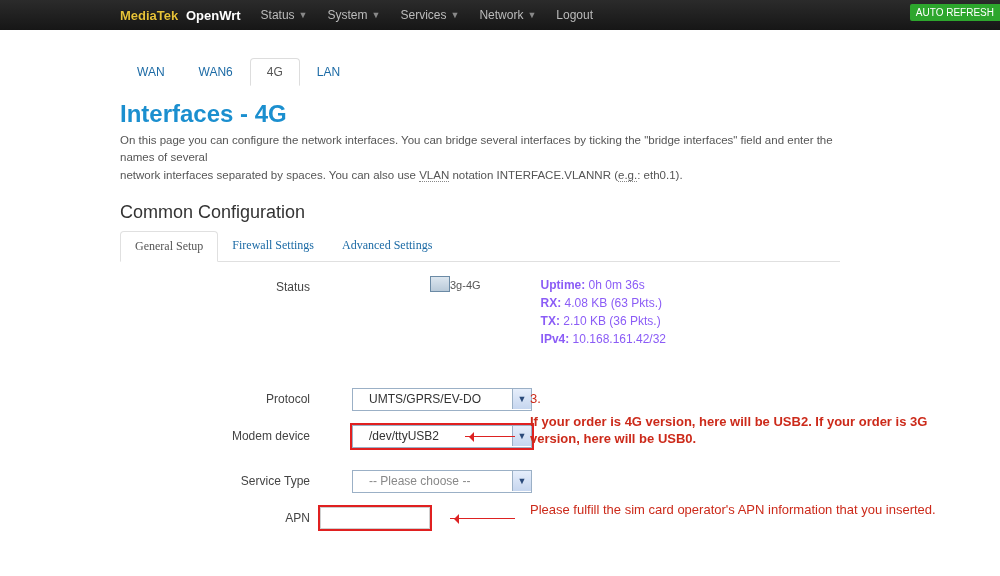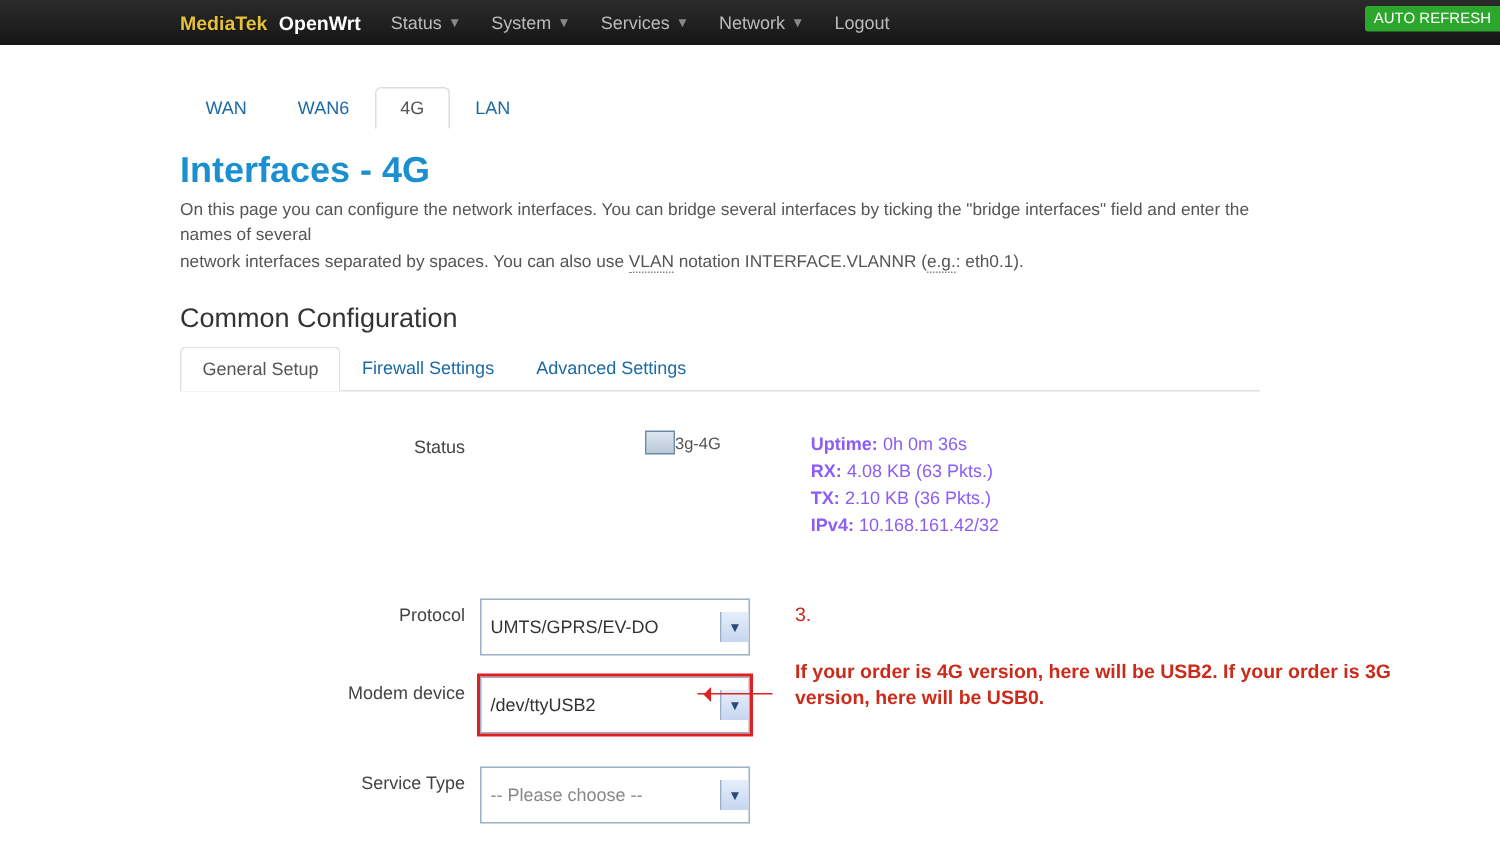--- a/index.html
+++ b/index.html
@@ -102,21 +102,22 @@
     color: #333;
     font-size: 18px;
     font-family: Arial, sans-serif;
     font-weight: normal;
     margin: 10px 0 8px 0;
   }
   
   .cfg-tabs {
     display: flex;
     border-bottom: 1px solid #e0e0e0;
-    margin-bottom: 26px;
+    margin-bottom: 14px;
+    font-family: Liberation Serif, serif;
   }
   .cfg-tab {
     font-size: 12px;
     color: #1b6aa5;
     padding: 7px 14px;
     cursor: pointer;
   }
   .cfg-tab.active {
     color: #555;
     border: 1px solid #e0e0e0;
@@ -161,31 +162,32 @@
   }
   .status-info {
     font-size: 12px;
     color: #8b5cf6;
     line-height: 1.5;
   }
   .status-info b { font-weight: bold; }
   
   .sel {
     width: 180px;
-    height: 38px;
+    height: 23px;
     border: 1px solid #9bb0c6;
     background: #fff;
     display: flex;
     align-items: center;
     justify-content: space-between;
-    padding: 0 0 0 6px;
+    padding: 0 0 0 16px;
     font-size: 12px;
     color: #333;
     box-sizing: border-box;
     cursor:pointer;
+    margin-left:32px;
   }
   .sel.placeholder { color:#888; }
   .sel .sel-btn {
     width: 18px;
     height: 20px;
     background: linear-gradient(#e6eefb, #c6d6ef);
     border-left: 1px solid #9bb0c6;
     display:flex; align-items:center; justify-content:center;
     font-size:9px; color:#2b4a7a;
   }
@@ -328,14 +330,22 @@
   <div class="row">
     <div class="label">Service Type</div>
     <div class="value">
       <div class="sel placeholder">
         <span>-- Please choose --</span>
         <span class="sel-btn">▼</span>
       </div>
     </div>
   </div>
 
+  <div class="row">
+    <div class="label">APN</div>
+    <div class="value">
+      <input class="txt short hl-red" value="" style="">
+      <div class="arrow" style="left:130px; top:11px; width:65px;"></div>
+    </div>
+    <div class="annot annot-box" style="left:410px; top:-6px; width:445px;">Please fulfill the sim card operator's APN information that you inserted.</div>
+  </div>
 
 </div>
 
 </body></html>

